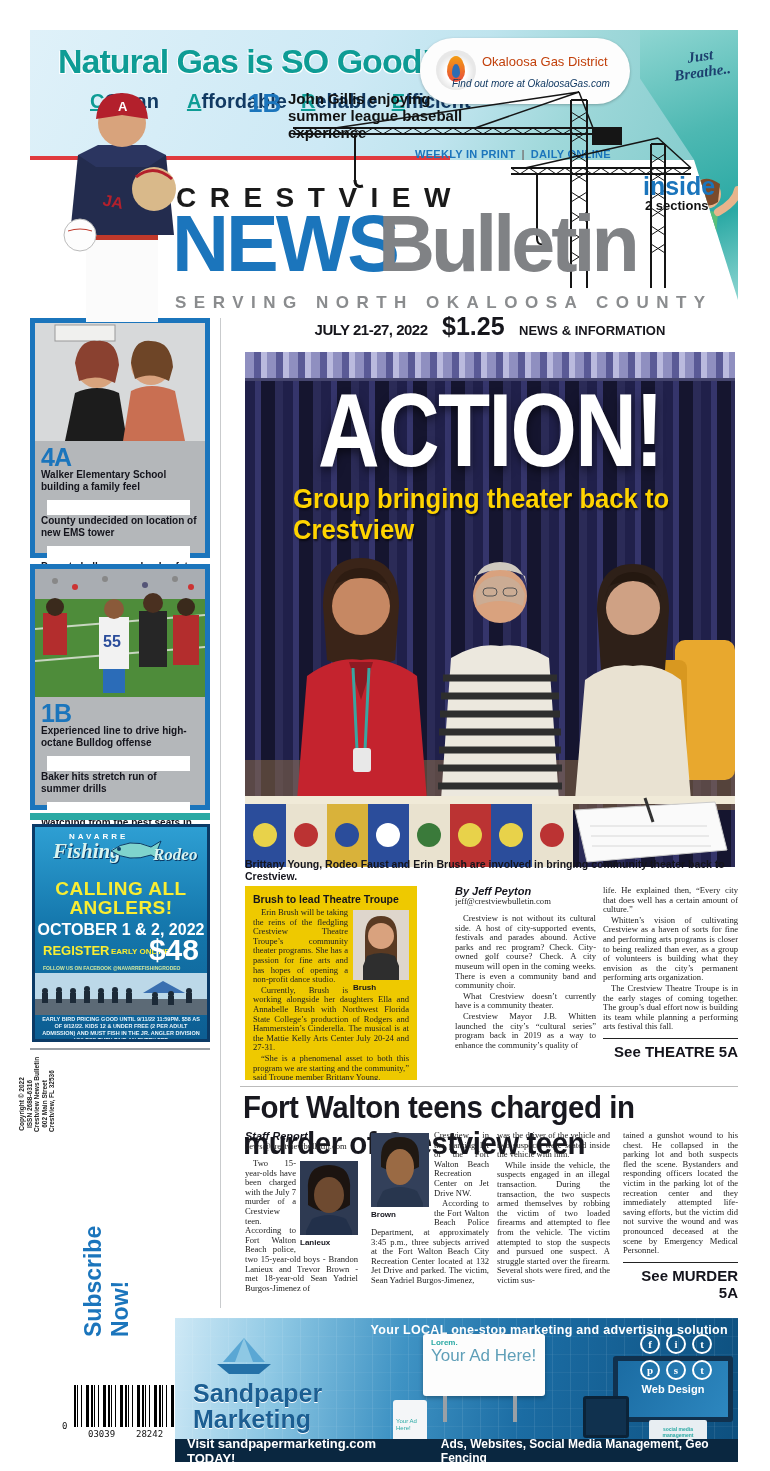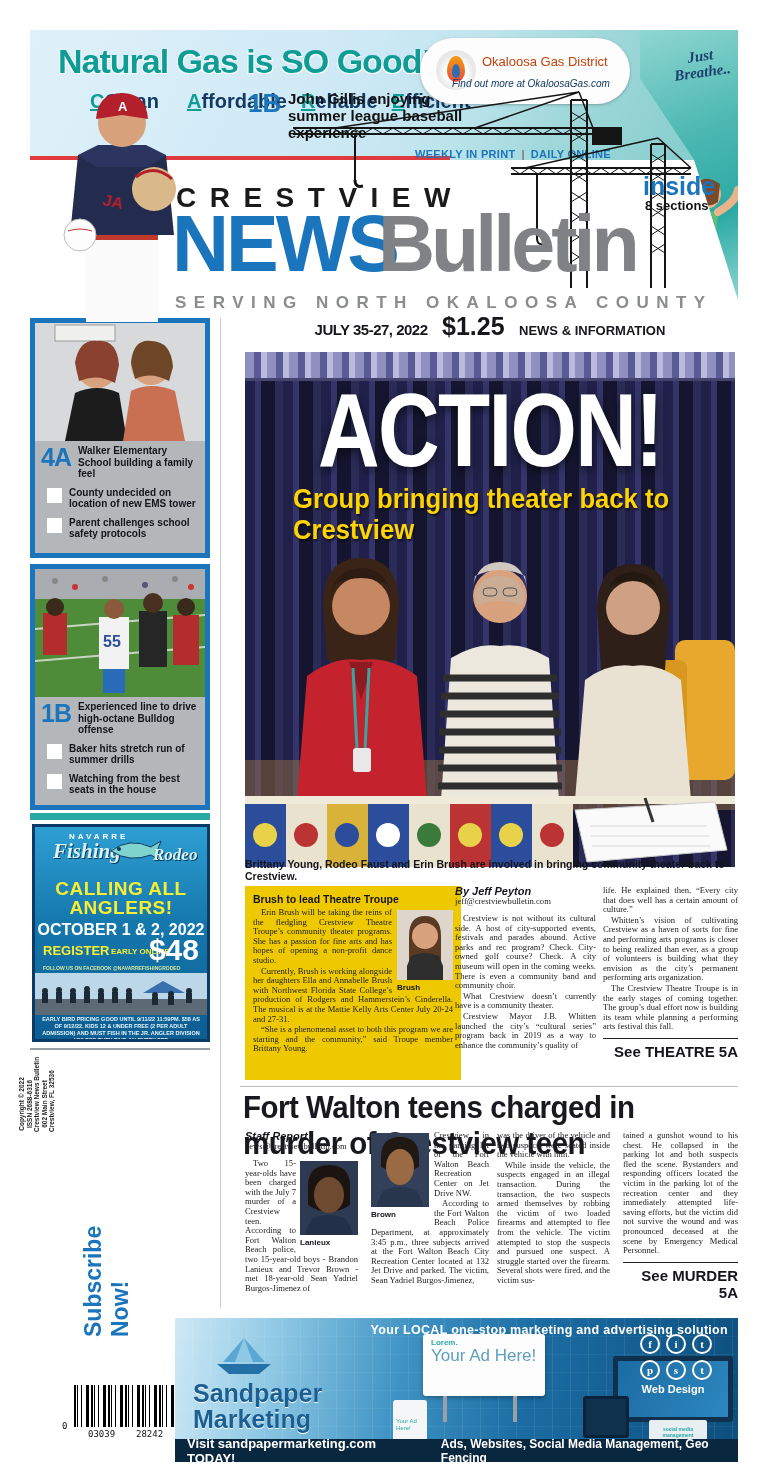--- a/index.html
+++ b/index.html
@@ -50,21 +50,21 @@
   .datebar .p{font-size:25px;font-weight:bold;color:#16161c;margin:0 10px;}
   .datebar .i{font-size:13px;font-weight:bold;color:#16161c;}
 
   
   .rail-divider-v{left:220px;top:318px;width:1px;height:990px;background:#c9cbcd;}
   .teaser{left:30px;width:180px;border:5px solid #1b75bc;background:#b4b7ba;box-sizing:border-box;}
   .teaser .photo{display:block;width:100%;}
   .t1{top:318px;height:240px;}
   .t2{top:564px;height:246px;}
   .teaser-body{padding:4px 8px 6px 6px;}
-  .teaser-row{display:flex;margin-bottom:7px;}
+  .teaser-row{display:flex;margin-bottom:7px;flex-direction:column;}
   .tpage{font-size:25px;font-weight:bold;color:#1b75bc;line-height:24px;margin-right:7px;letter-spacing:-1px;}
   .tbullet{flex:0 0 15px;height:15px;background:#fff;margin:1px 7px 0 6px;}
   .titem{font-size:10px;font-weight:bold;color:#14141c;line-height:11.5px;}
   .tealbar{left:30px;top:813px;width:180px;height:7px;background:#2aa9a4;}
 
   
   .navarre{left:32px;top:824px;width:178px;height:218px;box-sizing:border-box;border:3px solid #0b3a66;
            background:linear-gradient(180deg,#2e9fd3 0%,#1578ad 45%,#0c5d92 100%);overflow:hidden;}
   .nv-navarre{position:absolute;left:34px;top:5px;font-size:8px;font-weight:bold;color:#fff;letter-spacing:3px;}
   .nv-fishing{position:absolute;left:18px;top:12px;font-family:"Liberation Serif",serif;font-style:italic;
@@ -104,21 +104,21 @@
   .hero-headline{position:absolute;left:0;top:28px;width:100%;text-align:center;font-size:104px;line-height:100px;
         font-weight:bold;color:#fff;letter-spacing:-2px;transform:scaleX(.82);
         text-shadow:0 4px 10px rgba(0,0,0,.55);}
   .hero-sub{position:absolute;left:48px;top:132px;font-size:27px;font-weight:bold;color:#ffd400;
         text-shadow:1px 2px 2px rgba(0,0,0,.6);transform:scaleX(.95);transform-origin:left;}
   .hero-people{position:absolute;left:0;top:158px;width:490px;height:357px;}
   .caption-credit{left:245px;top:845px;width:490px;text-align:right;font-size:10px;font-weight:bold;color:#333;}
   .caption{left:245px;top:858px;width:490px;font-size:10.5px;font-weight:bold;color:#14141c;}
 
   
-  .ybox{left:245px;top:886px;width:216px;height:194px;background:#eec900;box-sizing:border-box;
+  .ybox{left:245px;top:886px;width:172px;height:194px;background:#eec900;box-sizing:border-box;
         padding:7px 8px;overflow:hidden;}
   .ybox h3{margin:0 0 3px 0;font-size:10.5px;color:#14141c;}
   .art{font-family:"Liberation Serif",serif;font-size:8.6px;line-height:9.6px;color:#222;text-align:justify;}
   .art p{margin:0 0 1px 0;text-indent:8px;}
   .art p.noind{text-indent:0;}
   .mug{float:right;margin:2px 0 1px 5px;}
   .muglabel{font-size:8px;font-weight:bold;color:#14141c;font-family:"Liberation Sans",sans-serif;}
   .colA{left:455px;top:886px;width:141px;height:200px;overflow:hidden;}
   .colB{left:603px;top:886px;width:135px;height:220px;overflow:hidden;}
   .byline{font-size:11px;font-weight:bold;color:#14141c;line-height:10px;font-style:italic;}
@@ -241,24 +241,24 @@
       <path d="M376 66 l14 9 M390 66 l-14 9 M376 84 l14 9 M390 84 l-14 9 M376 102 l14 9 M390 102 l-14 9 M376 120 l14 9 M390 120 l-14 9 M376 138 l14 9 M390 138 l-14 9 M376 156 l14 9 M390 156 l-14 9" stroke-width="1"></path>
       <path d="M383 50 L250 80 M383 50 L416 80" stroke-width="1.5"></path>
       <path d="M262 86 V150 M262 150 q0 8 8 6" stroke-width="2"></path>
     </g>
   </svg>
 
   <div class="abs mast-news">NEWS</div>
   <div class="abs mast-city">CRESTVIEW</div>
   <div class="abs mast-bulletin">Bulletin</div>
   <div class="abs inside">inside</div>
-  <div class="abs sections">8 sections</div>
+  <div class="abs sections">2 sections</div>
   <div class="abs serving">SERVING NORTH OKALOOSA COUNTY</div>
   <div class="abs datebar">
-    <span class="d">JULY 35-27, 2022</span>
+    <span class="d">JULY 21-27, 2022</span>
     <span class="p">$1.25</span>
     <span class="i">NEWS &amp; INFORMATION</span>
   </div>
 
   <div class="abs rail-divider-v"></div>
 
   <div class="abs teaser t1">
     <svg class="photo" viewBox="0 0 170 118">
       <rect width="170" height="118" fill="#d7d9da"></rect>
       <rect x="20" y="2" width="60" height="16" fill="#f0f0ee" stroke="#999"></rect>

